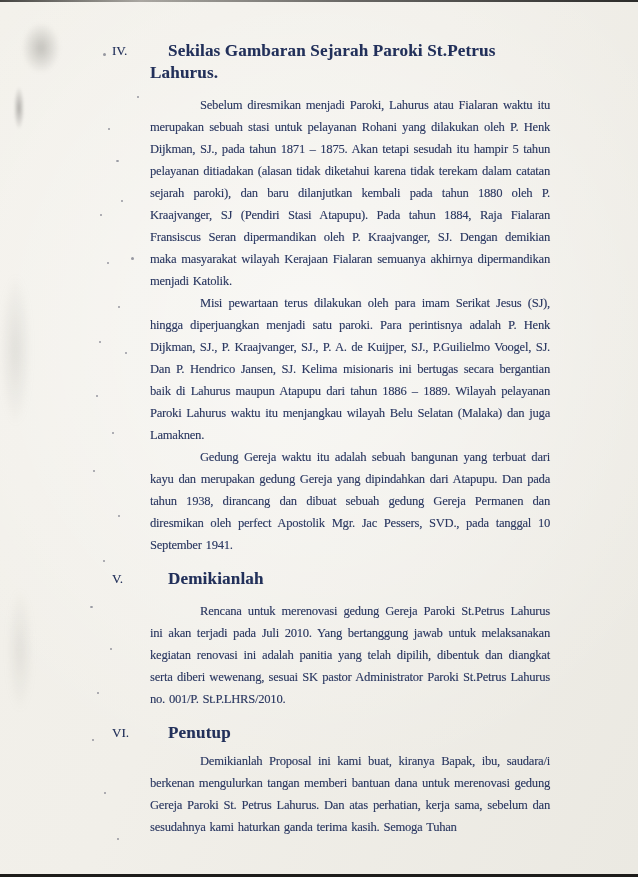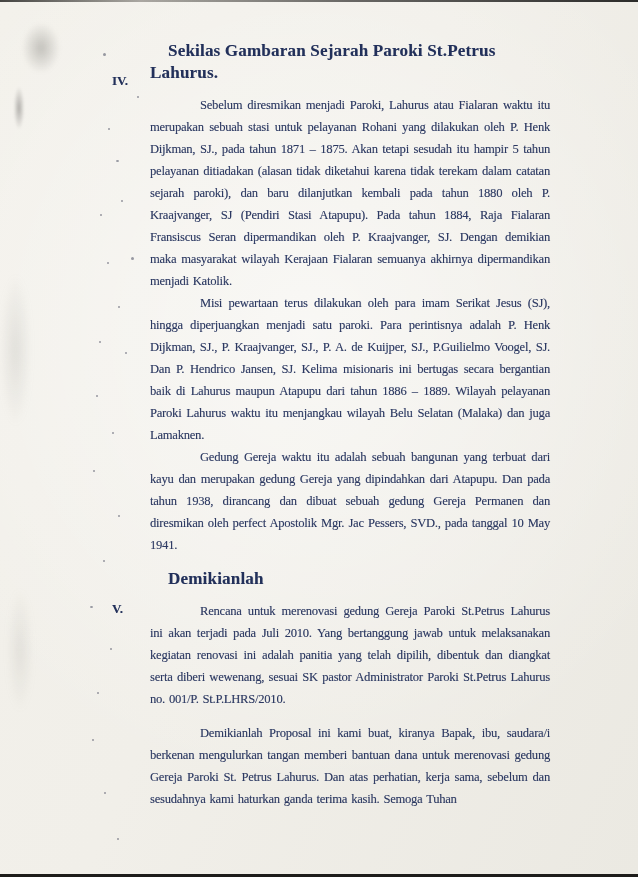--- a/index.html
+++ b/index.html
@@ -56,21 +56,21 @@
     position: absolute; left: 150px; top: 40px; width: 400px;
     color: var(--ink, #2c3962);
     text-shadow: 0.3px 0.3px 0.6px rgba(44,57,98,0.35);
   }
   .doc-section { position: relative; }
   .doc-section.sec-1 { margin-top: 12px; }
   .doc-section.sec-2 { margin-top: 12px; }
   .sec-head { position: relative; margin: 0 0 10px 0; line-height: 22px; }
   .sec-num {
     position: absolute; left: -38px; top: 0;
-    font-weight: 700; font-size: 13px; color: var(--ink-dark, #22305a); margin-top: 30px;
+    font-weight: 400; font-size: 13px; color: var(--ink-dark, #22305a);
   }
   .sec-title {
     display: inline; margin: 18px;
     font-weight: 700; font-size: 17px; letter-spacing: 0.2px;
     color: var(--ink-dark, #22305a);
   }
   .sec-body p {
     margin: 0;
     font-size: 12.5px; line-height: 22px;
     letter-spacing: -0.2px; word-spacing: 1px;
@@ -113,33 +113,37 @@
   <main class="content">
     <div>
         <section class="doc-section sec-0">
     <div class="sec-head">
       <span class="sec-num">IV.</span>
       <h2 class="sec-title">Sekilas Gambaran Sejarah Paroki St.Petrus Lahurus.</h2>
     </div>
     <div class="sec-body">
             <p>Sebelum diresmikan menjadi Paroki, Lahurus atau Fialaran waktu itu merupakan sebuah stasi untuk pelayanan Rohani yang dilakukan oleh P. Henk Dijkman, SJ., pada tahun 1871 – 1875. Akan tetapi sesudah itu hampir 5 tahun pelayanan ditiadakan (alasan tidak diketahui karena tidak terekam dalam catatan sejarah paroki), dan baru dilanjutkan kembali pada tahun 1880 oleh P. Kraajvanger, SJ (Pendiri Stasi Atapupu). Pada tahun 1884, Raja Fialaran Fransiscus Seran dipermandikan oleh P. Kraajvanger, SJ. Dengan demikian maka masyarakat wilayah Kerajaan Fialaran  semuanya akhirnya dipermandikan menjadi Katolik.</p>
             <p>Misi pewartaan terus dilakukan oleh para imam Serikat Jesus (SJ), hingga diperjuangkan menjadi satu paroki. Para perintisnya adalah P. Henk Dijkman, SJ., P. Kraajvanger, SJ., P. A. de Kuijper, SJ., P.Guilielmo Voogel, SJ. Dan P. Hendrico Jansen, SJ. Kelima misionaris ini bertugas secara bergantian baik di Lahurus maupun Atapupu dari tahun 1886 – 1889. Wilayah pelayanan Paroki Lahurus waktu itu menjangkau wilayah Belu Selatan (Malaka) dan juga Lamaknen.</p>
-            <p>Gedung Gereja waktu itu adalah sebuah bangunan yang terbuat dari kayu dan merupakan gedung Gereja yang dipindahkan dari Atapupu. Dan pada tahun 1938, dirancang dan dibuat sebuah gedung Gereja Permanen dan diresmikan oleh perfect Apostolik Mgr. Jac Pessers, SVD., pada tanggal 10 May 1941.</p>
+            <p>Gedung Gereja waktu itu adalah sebuah bangunan yang terbuat dari kayu dan merupakan gedung Gereja yang dipindahkan dari Atapupu. Dan pada tahun 1938, dirancang dan dibuat sebuah gedung Gereja Permanen dan diresmikan oleh perfect Apostolik Mgr. Jac Pessers, SVD., pada tanggal 10 September 1941.</p>
           </div>
   </section>
         <section class="doc-section sec-1">
     <div class="sec-head">
       <span class="sec-num">V.</span>
       <h2 class="sec-title">Demikianlah</h2>
     </div>
     <div class="sec-body">
             <p>Rencana untuk merenovasi gedung Gereja  Paroki St.Petrus Lahurus ini akan terjadi pada Juli 2010. Yang bertanggung  jawab untuk melaksanakan kegiatan renovasi ini adalah panitia yang telah dipilih, dibentuk dan diangkat serta diberi wewenang, sesuai SK pastor Administrator Paroki St.Petrus Lahurus no. 001/P. St.P.LHRS/2010.</p>
           </div>
   </section>
         <section class="doc-section sec-2">
+    <div class="sec-head">
+      <span class="sec-num">VI.</span>
+      <h2 class="sec-title">Penutup</h2>
+    </div>
     <div class="sec-body">
             <p>Demikianlah Proposal ini kami buat, kiranya Bapak, ibu, saudara/i berkenan mengulurkan tangan memberi bantuan dana untuk merenovasi gedung Gereja Paroki St. Petrus Lahurus. Dan atas perhatian, kerja sama, sebelum dan sesudahnya kami haturkan ganda terima kasih. Semoga Tuhan</p>
           </div>
   </section>
       </div>
   </main>
 
   <div class="edge-top"></div>
   <div class="edge-bottom"></div>
 </div>

